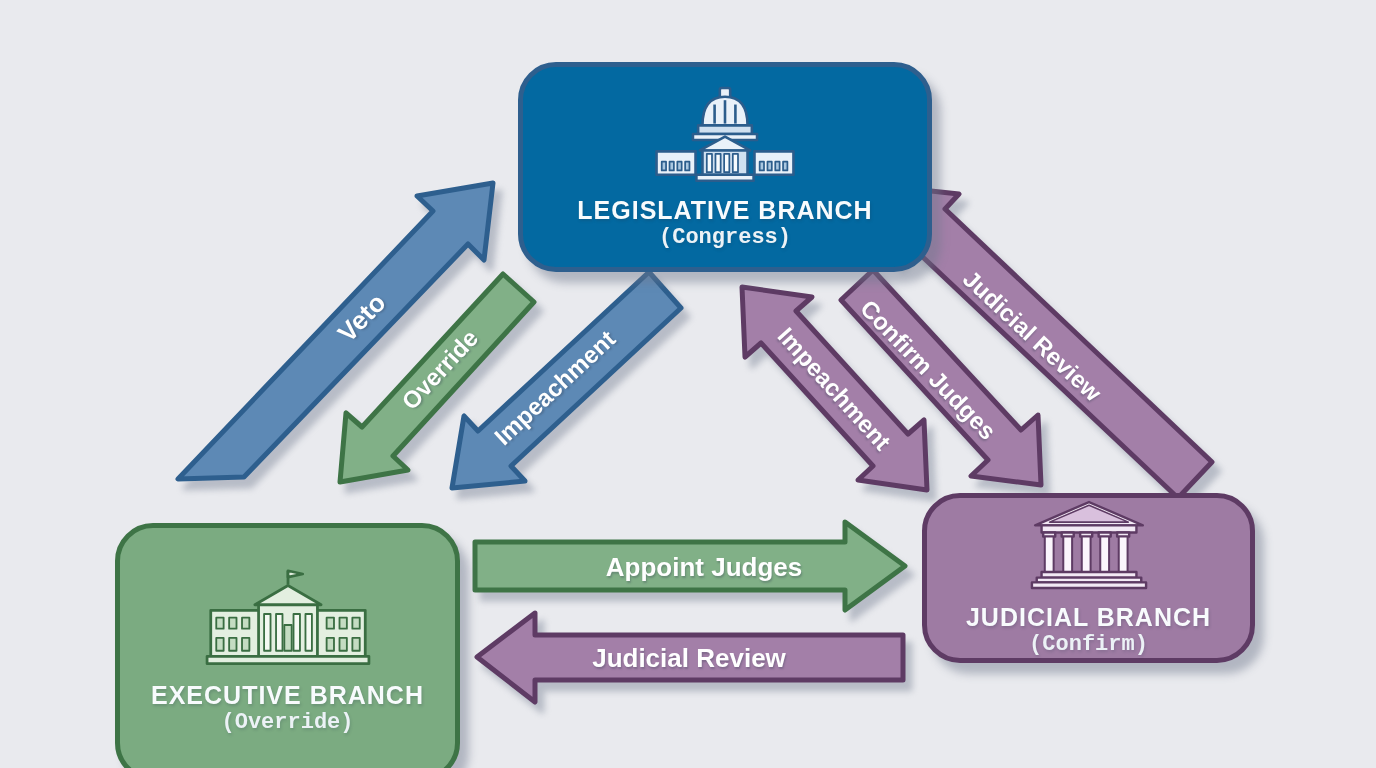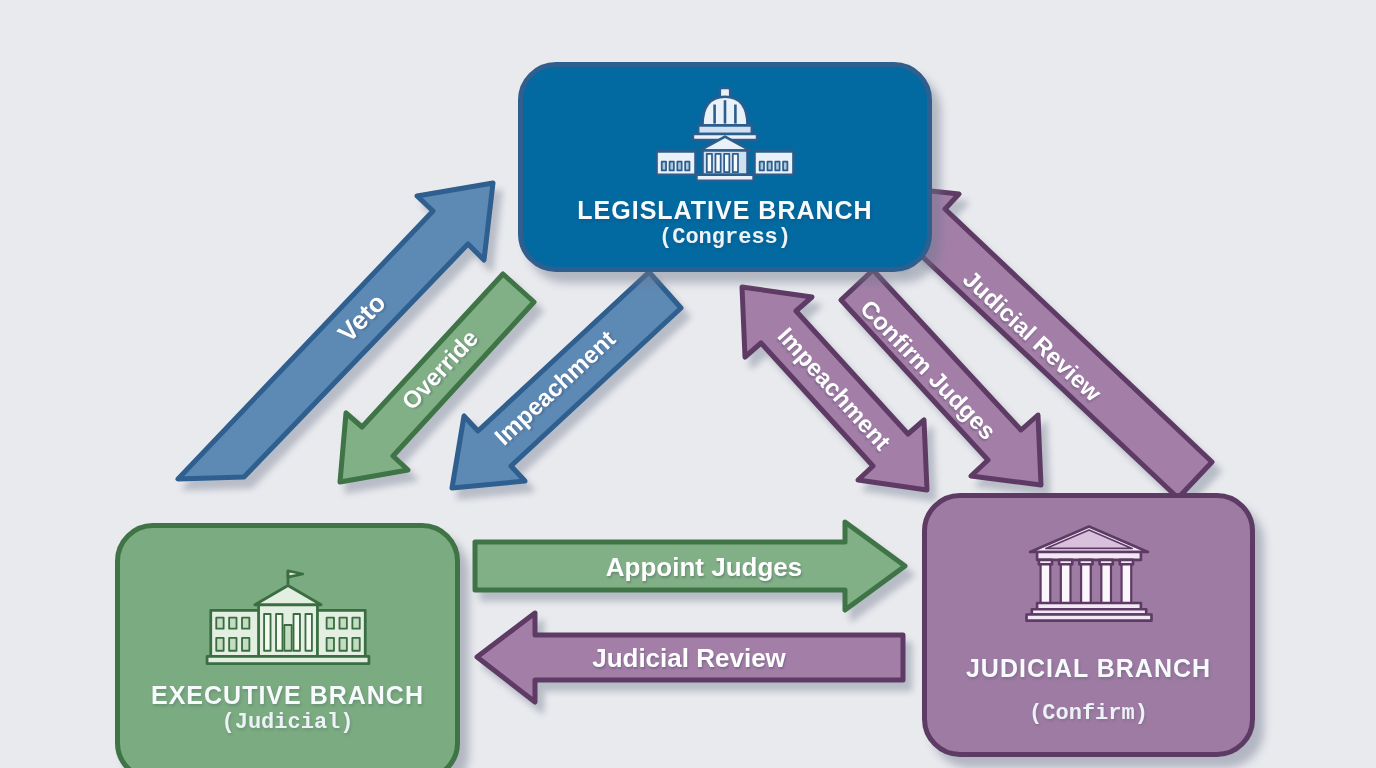--- a/index.html
+++ b/index.html
@@ -25,21 +25,21 @@
   .branch-title {
     font-size:25px; font-weight:bold; letter-spacing:1px;
     color:#f8fbfd; text-shadow:1px 2px 3px rgba(40,55,75,0.22); line-height:1.15;
   }
   .branch-subtitle {
     font-size:22px; font-weight:bold; color:#ecf2f6;
     text-shadow:1px 2px 3px rgba(40,55,75,0.18); line-height:1.2;font-family:Liberation Mono, monospace;
   }
   .box-legislative { left:518px; top:62px;  width:414px; height:210px; background:#0369a1; border-color:#2e5f8e; }
   .box-executive   { left:115px; top:493px; width:345px; height:258px; background:#7bab81; border-color:#3e7446;margin-top:30px; }
-  .box-judicial    { left:922px; top:493px; width:333px; height:264px; background:#9e7ba3; border-color:#5e3b64;gap:18px; }
+  .box-judicial    { left:922px; top:493px; width:333px; height:170px; background:#9e7ba3; border-color:#5e3b64; }
 
   .arrow-label {
     position:absolute; white-space:nowrap; color:#ffffff; font-weight:bold;
     text-shadow:1px 2px 2px rgba(45,55,75,0.30);
     transform: translate(-50%,-50%) rotate(var(--r,0deg));
   }
   .lbl-veto        { left:362px;  top:318px; font-size:26px; --r:-46deg; }
   .lbl-override    { left:440px;  top:370px; font-size:24px; --r:-47deg; }
   .lbl-imp-blue    { left:555px;  top:388px; font-size:24px; --r:-43deg; }
   .lbl-imp-purple  { left:834px;  top:389px; font-size:24px; --r:48deg;  }
@@ -129,21 +129,21 @@
         <rect x="142" y="54" width="8" height="12" fill="#c4dcc2" stroke-width="2"></rect>
         <rect x="156" y="54" width="8" height="12" fill="#c4dcc2" stroke-width="2"></rect>
         <rect x="170" y="54" width="8" height="12" fill="#c4dcc2" stroke-width="2"></rect>
         <rect x="142" y="76" width="8" height="14" fill="#c4dcc2" stroke-width="2"></rect>
         <rect x="156" y="76" width="8" height="14" fill="#c4dcc2" stroke-width="2"></rect>
         <rect x="170" y="76" width="8" height="14" fill="#c4dcc2" stroke-width="2"></rect>
         <rect x="12" y="96" width="176" height="8"></rect>
       </g>
     </svg>
     <div class="branch-title">EXECUTIVE BRANCH</div>
-    <div class="branch-subtitle">(Judicial)</div>
+    <div class="branch-subtitle">(Override)</div>
   </div>
 
   <div class="branch-box box-judicial">
     <svg class="icon" width="132" height="104" viewBox="0 0 150 118">
       <g fill="#f3e9f5" stroke="#5e3b64" stroke-width="3" stroke-linejoin="round">
         <polygon points="8,34 142,34 75,5"></polygon>
         <polygon points="26,30 124,30 75,9" fill="#d9c0dd" stroke-width="2"></polygon>
         <rect x="16" y="34" width="118" height="9"></rect>
         <rect x="18" y="43" width="15" height="5"></rect>
         <rect x="41" y="43" width="15" height="5"></rect>

